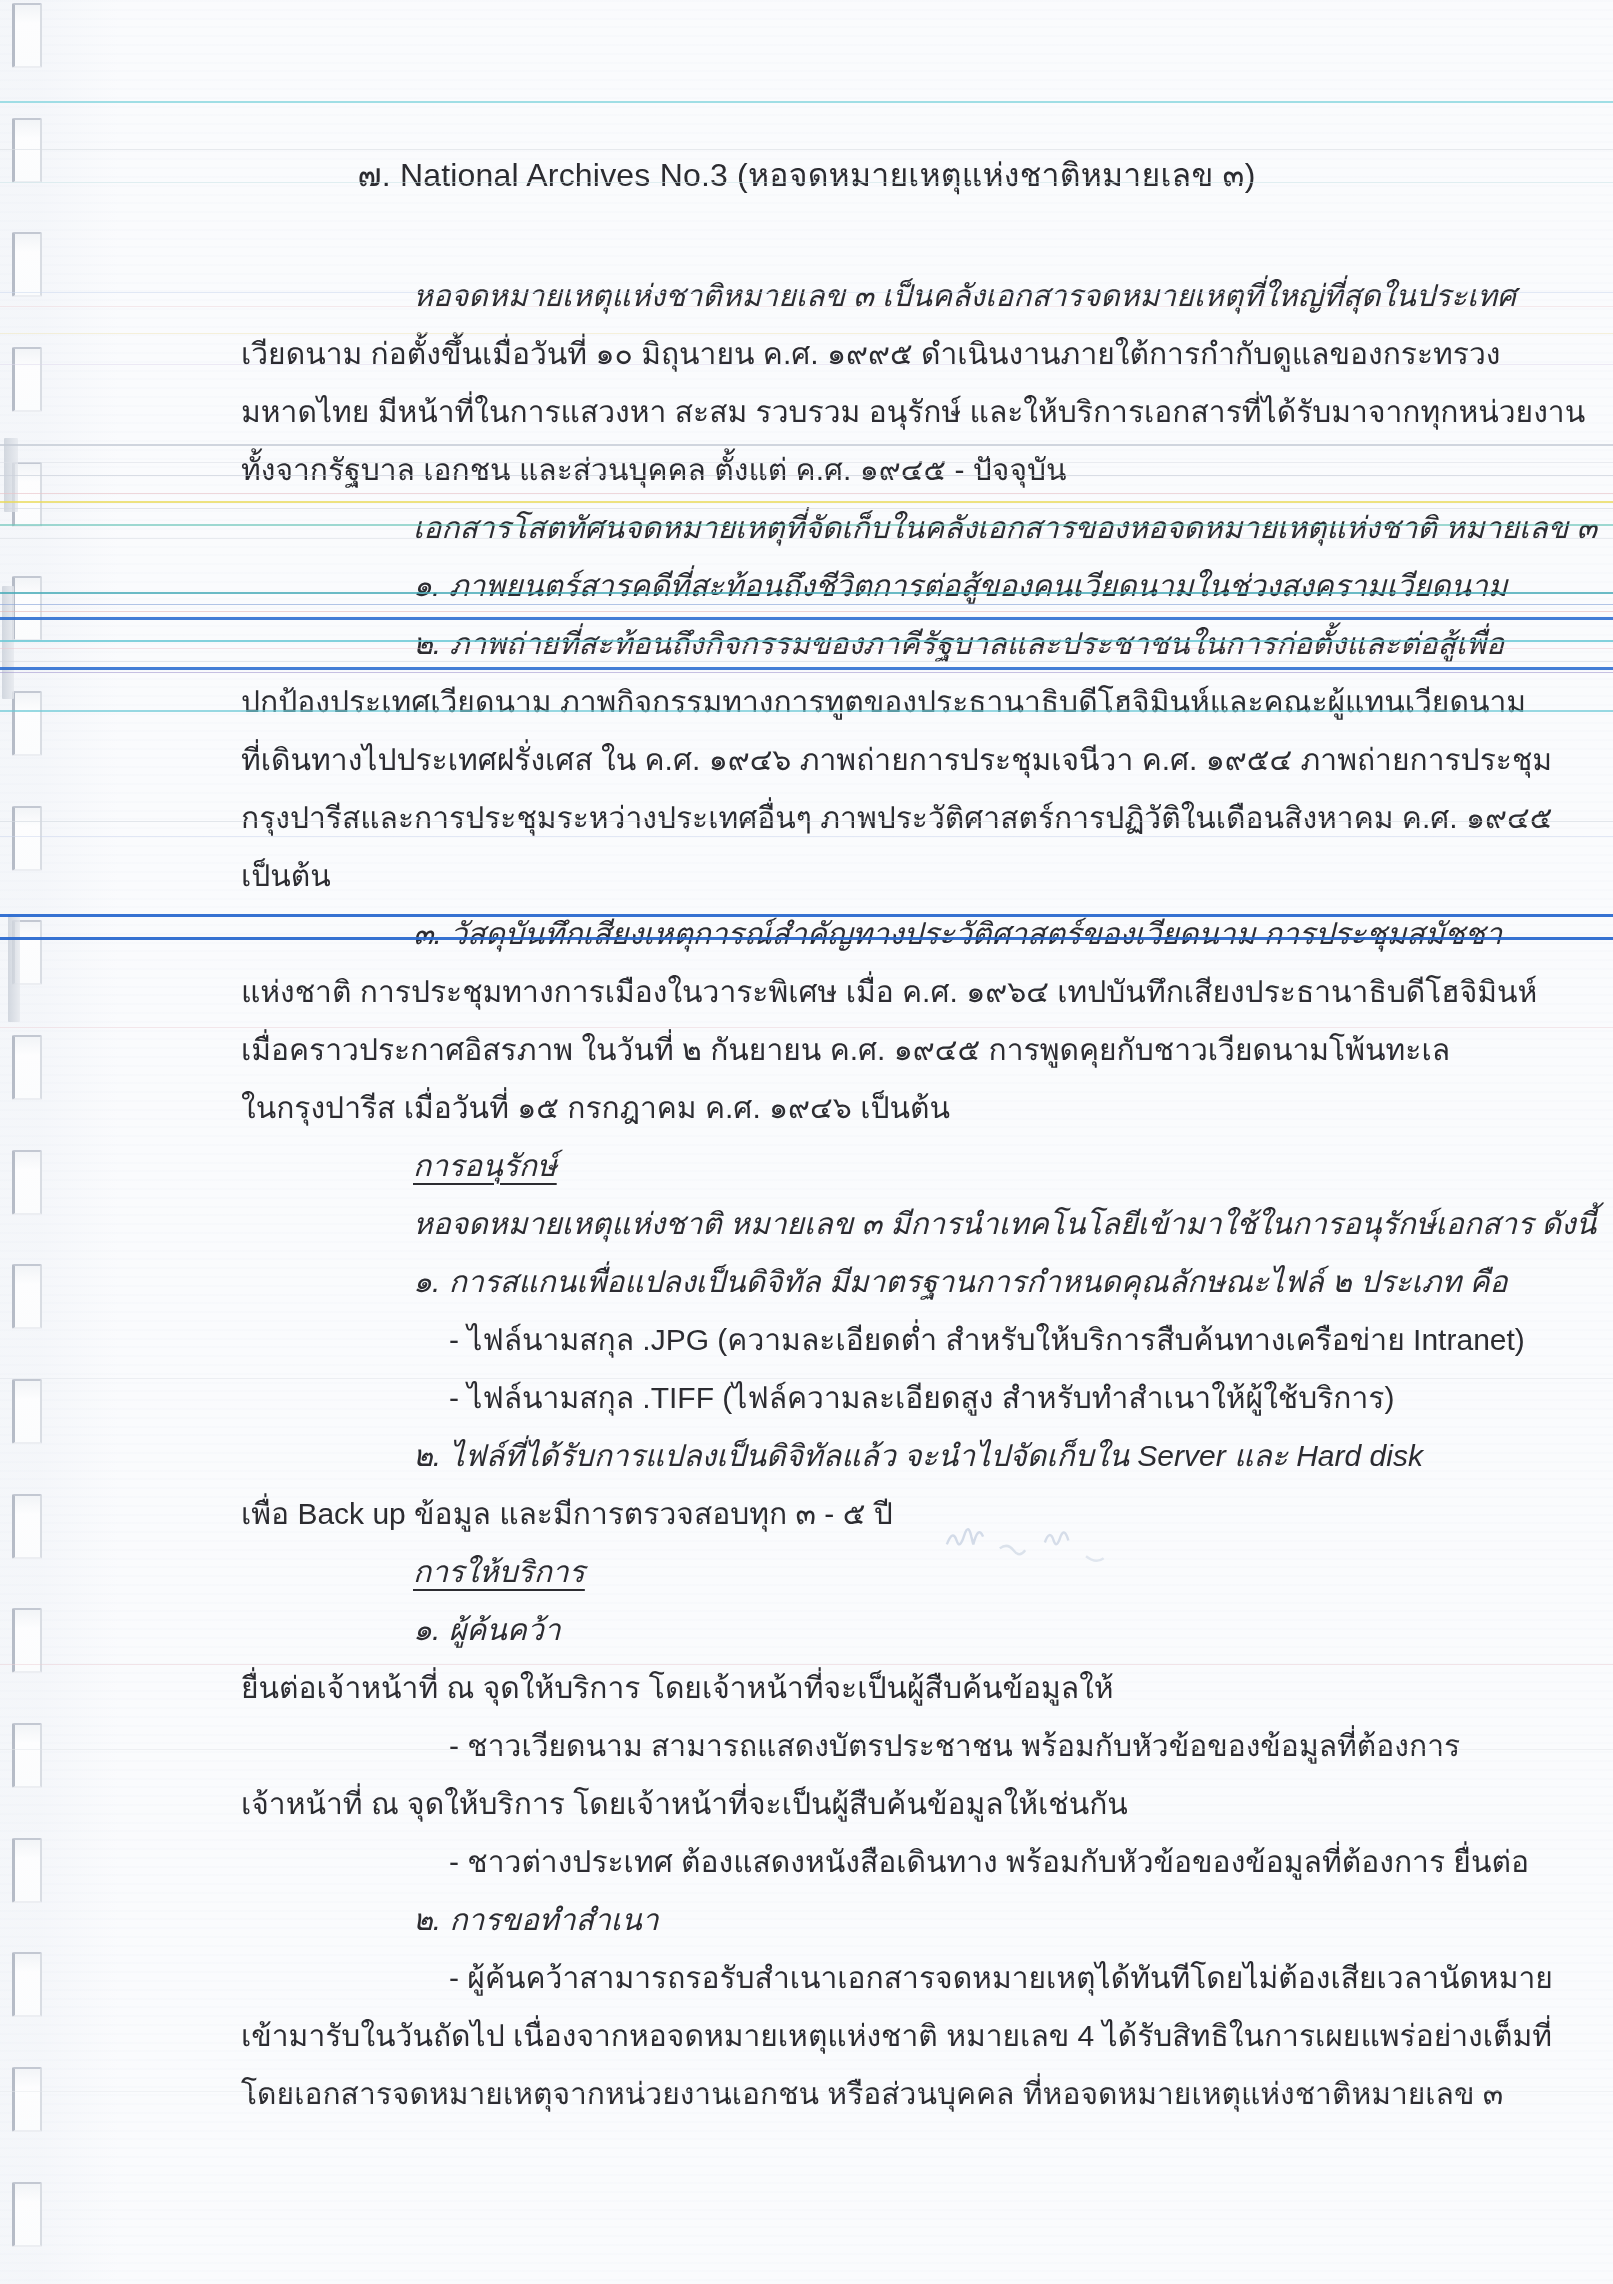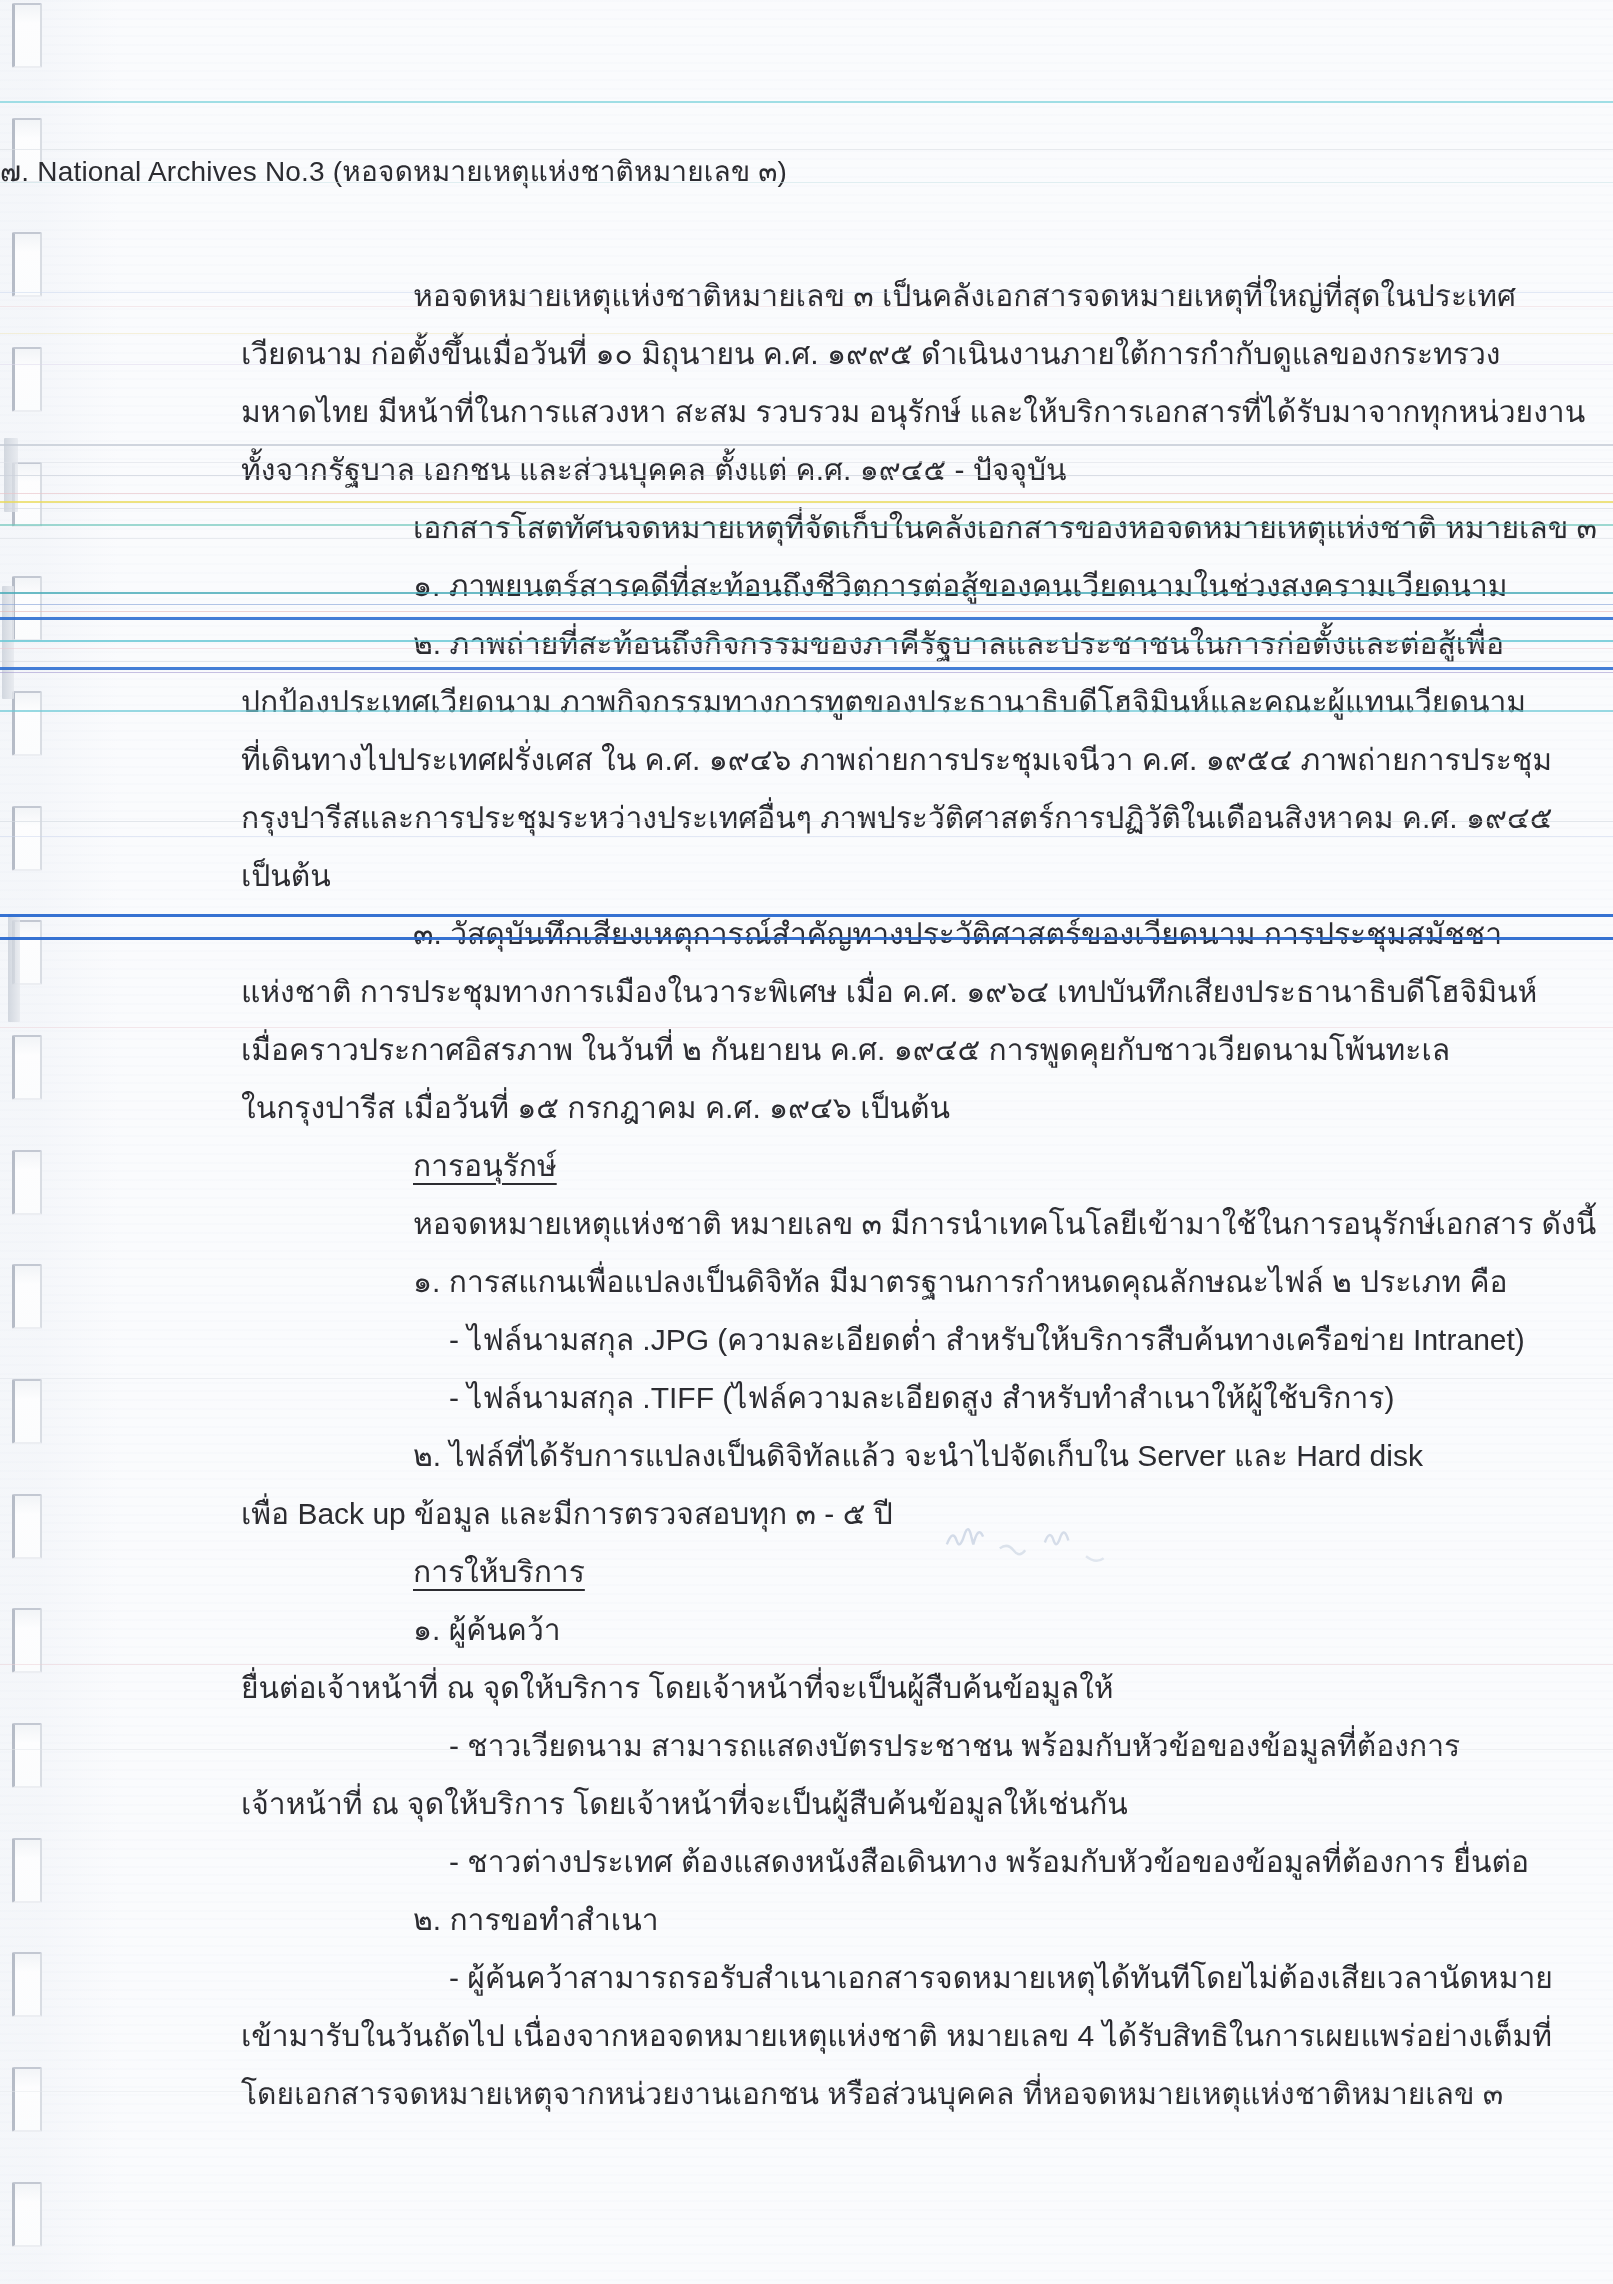--- a/index.html
+++ b/index.html
@@ -23,29 +23,29 @@
     border-bottom:2px solid #eceef2;
     background:linear-gradient(180deg,#f2f4f7 0,#fdfdfe 30%,#fbfcfd 100%);
     border-radius:2px;
   }
   
   .scanline{position:absolute;left:0;width:100%;}
   .edgemark{position:absolute;background:linear-gradient(90deg,#c9cfd8,#e6e9ee);opacity:.8;border-radius:1px;}
   
   #title{
     position:absolute;top:149px;left:0;width:100%;
-    text-align:left;font-size:28px;letter-spacing:0.2px;
+    text-align:center;font-size:32px;letter-spacing:0.2px;
     white-space:nowrap;
   }
   #doc-body{
     position:absolute;top:267px;left:241px;right:0;
     font-size:30px;
   }
   .line{height:58px;line-height:58px;white-space:nowrap;}
-  .line.tab{padding-left:172px;}
+  .line.tab{padding-left:172px;font-style:italic;}
   .line.sub{padding-left:208px;}
   .line.flush{padding-left:0;}
   .hd{text-decoration:underline;text-decoration-thickness:2px;text-underline-offset:6.9px;}
   #smudge{position:absolute;left:939px;top:1507px;opacity:.55;}
 </style>
 </head>
 <body>
 
 <div id="page">
   <div id="holes-layer">

